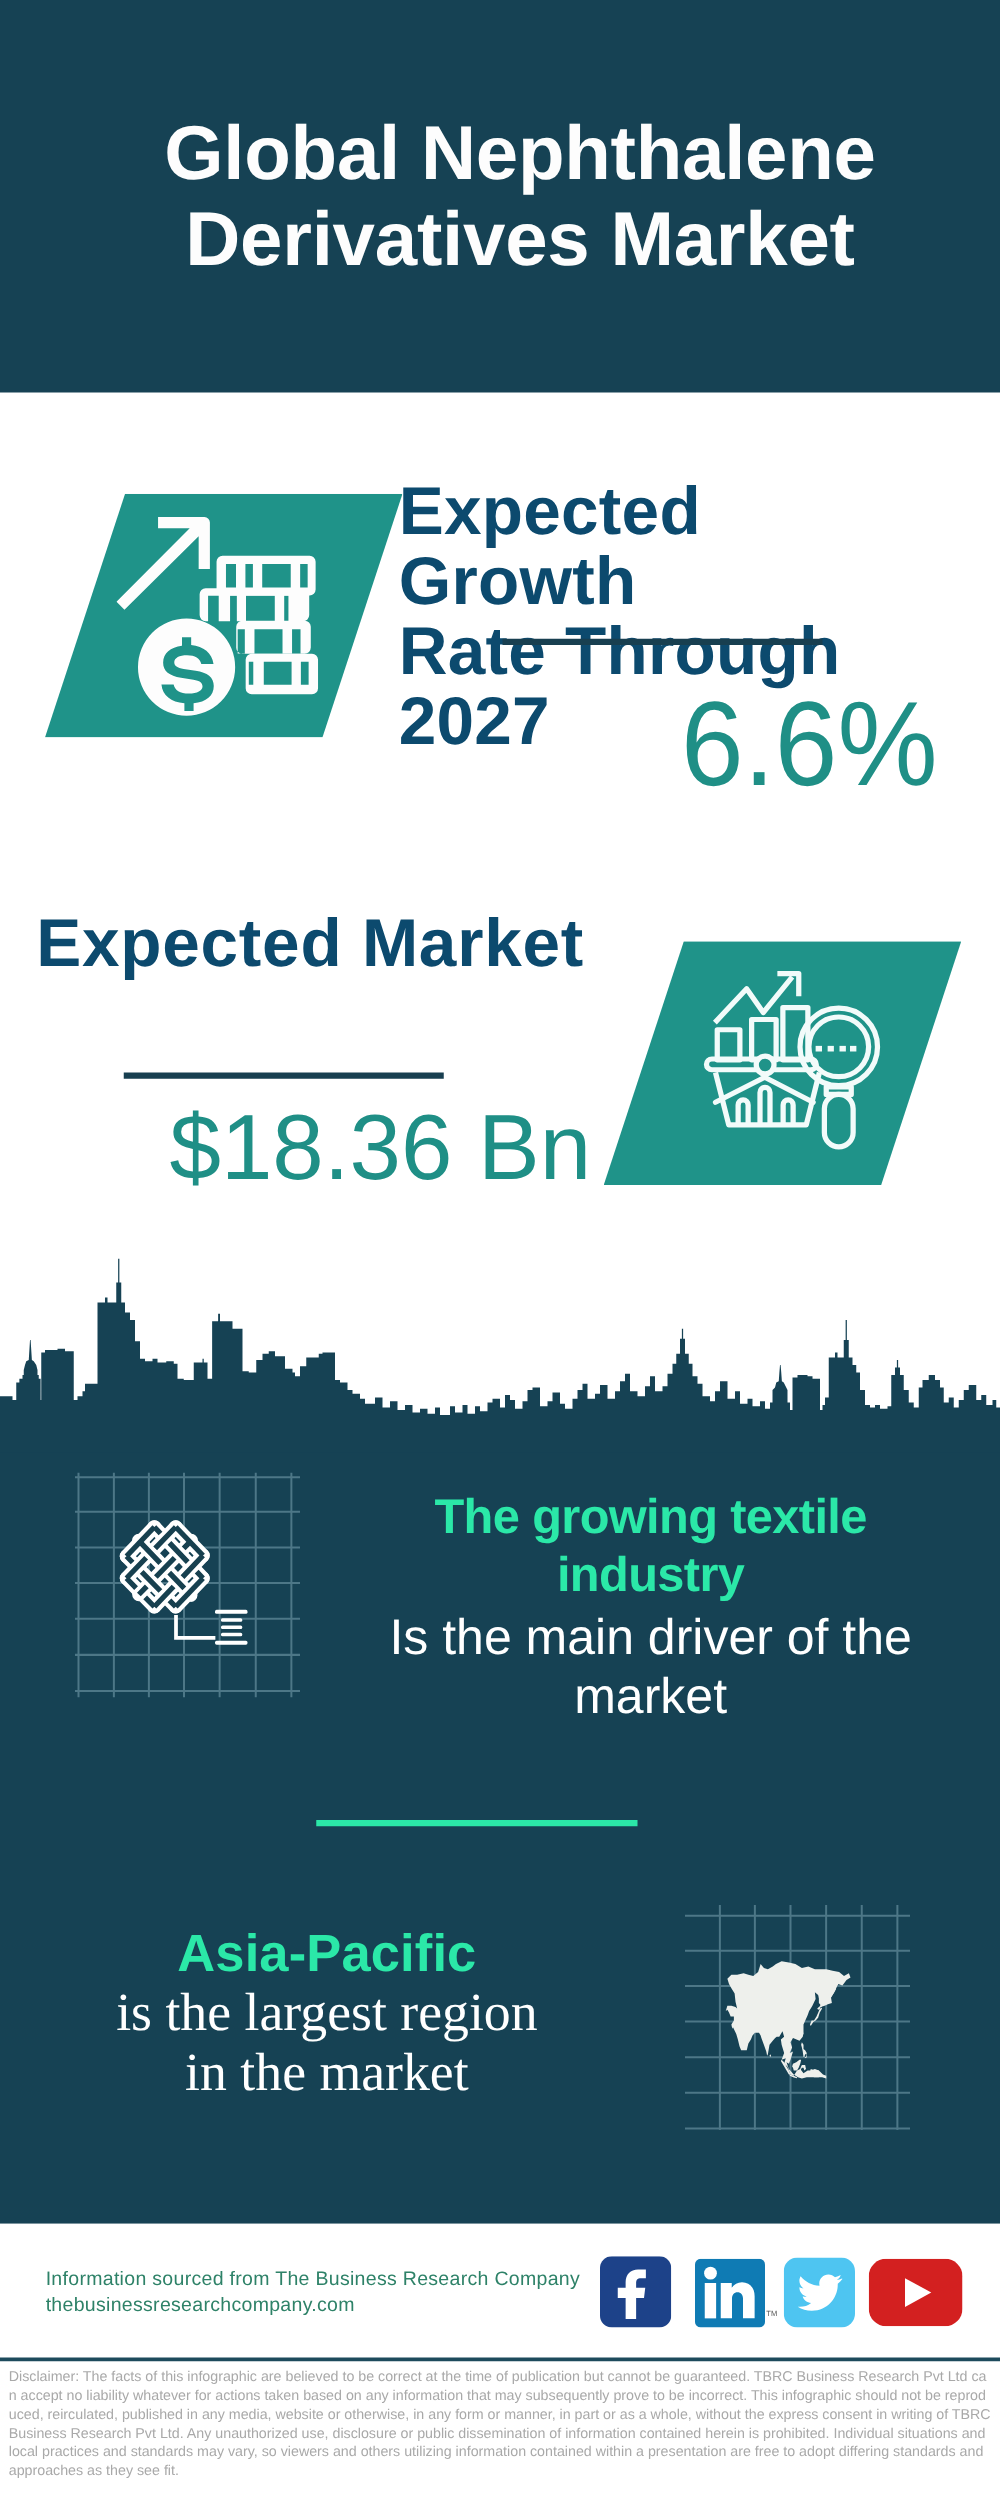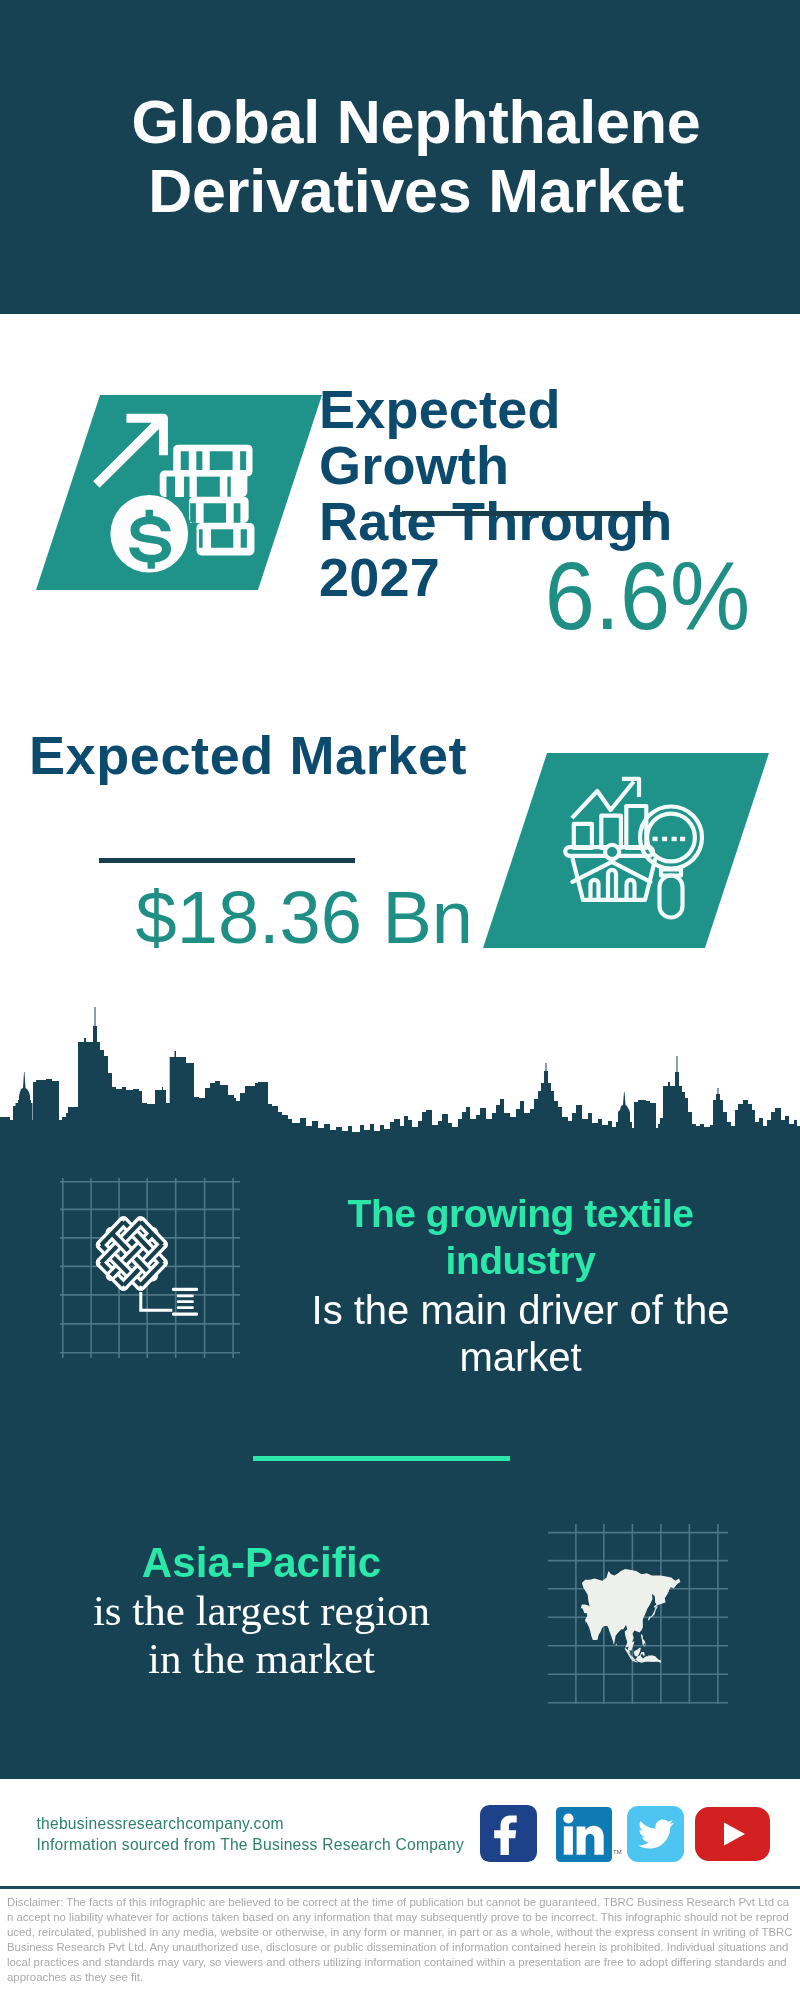--- a/index.html
+++ b/index.html
@@ -194,22 +194,22 @@
     <path fill="#eef0ec" d="M54.6 56.8 L58.5 53.5 L60.5 47.1 L63.1 50.3 L66.3 51.4 L70.2 49.2 L72.8 47.1 L77.3 44.9 L83.1 46.0 L88.3 47.1 L93.5 50.3 L98.7 49.2 L103.9 51.4 L108.4 51.4 L113.0 51.4 L118.1 52.5 L123.3 53.5 L127.2 56.8 L131.1 54.6 L132.4 57.9 L129.2 60.0 L125.9 64.3 L122.7 63.2 L120.7 66.5 L119.4 69.7 L116.8 74.0 L117.5 78.4 L114.3 79.4 L111.7 80.5 L108.4 81.6 L107.8 77.3 L106.5 71.9 L103.9 69.7 L104.5 75.1 L101.9 80.5 L100.6 82.7 L99.3 84.8 L98.1 88.1 L94.8 95.6 L94.8 102.1 L94.2 105.3 L91.6 108.6 L86.4 106.4 L84.4 109.7 L85.7 114.0 L83.8 118.3 L86.4 117.2 L84.4 123.7 L83.1 126.9 L81.2 125.8 L83.1 131.2 L87.0 135.6 L90.3 137.7 L93.5 138.8 L97.4 137.7 L100.6 137.7 L103.9 137.7 L107.1 137.7 L107.1 132.3 L103.9 131.2 L100.6 132.3 L98.1 132.3 L94.8 134.5 L92.2 131.2 L89.6 132.3 L87.0 136.6 L84.4 135.6 L81.9 129.1 L79.3 126.9 L80.6 122.6 L77.3 123.7 L79.3 118.3 L77.3 111.8 L76.7 107.5 L79.3 105.3 L78.0 101.0 L75.4 105.3 L73.4 105.3 L72.1 106.4 L70.2 108.6 L67.6 111.8 L66.3 119.4 L65.7 120.5 L65.0 117.2 L63.1 111.8 L61.1 106.4 L60.5 104.3 L59.2 102.1 L55.9 102.1 L54.0 104.3 L52.7 107.5 L50.7 110.7 L49.4 116.1 L46.9 116.1 L44.9 116.1 L43.6 112.9 L42.3 107.5 L41.0 103.2 L38.4 97.8 L37.8 98.9 L37.1 95.6 L39.1 92.4 L39.1 89.2 L36.5 89.2 L35.2 85.9 L33.9 83.8 L32.6 84.8 L33.9 80.5 L37.1 80.5 L40.4 81.6 L41.7 82.7 L40.4 77.3 L39.7 70.8 L37.1 66.5 L35.2 63.2 L33.9 58.9 L37.1 55.7 L41.7 55.7 L46.9 54.6 L50.7 55.7 Z"></path>
       <path fill="#eef0ec" d="M100.0 95.6 L101.3 92.4 L103.2 92.4 L105.2 89.2 L107.1 84.8 L108.4 81.6 L109.7 82.7 L107.8 85.9 L106.5 90.2 L104.5 92.4 L102.6 93.5 L100.6 96.7 Z M106.5 83.8 L108.4 82.7 L109.7 80.5 L109.1 80.0 L107.1 81.6 L105.8 82.7 Z M107.8 79.4 L108.4 76.2 L108.4 71.9 L107.8 70.8 L107.1 74.0 L107.1 78.4 Z M116.8 74.0 L118.8 70.8 L120.7 67.6 L121.4 64.3 L120.1 64.3 L118.1 68.6 L116.8 71.9 L116.2 74.0 Z M93.5 109.7 L94.8 111.8 L94.8 115.1 L96.1 116.1 L97.4 118.3 L96.8 121.5 L94.8 121.5 L94.2 117.2 L93.5 114.0 L92.9 111.8 Z M96.8 122.6 L97.4 121.5 L97.4 119.4 L96.1 119.4 L95.5 121.5 Z M86.4 126.9 L89.0 125.8 L91.6 123.7 L92.9 123.7 L92.2 126.9 L90.9 130.2 L89.6 132.3 L87.0 132.3 L86.4 130.2 L85.7 129.1 Z M93.5 128.0 L94.8 128.0 L96.1 128.0 L96.8 131.2 L95.5 132.3 L94.8 130.2 L93.5 130.2 L92.9 131.2 L92.2 133.4 L91.6 132.3 L92.9 129.1 Z M83.8 135.6 L87.0 136.6 L89.6 137.7 L89.6 138.6 L87.0 138.0 L83.8 136.6 Z M77.3 123.7 L79.3 125.8 L81.2 129.1 L83.1 132.3 L84.4 135.6 L83.1 135.6 L81.2 132.3 L79.3 129.1 L77.3 125.8 L76.7 124.8 Z M100.6 131.2 L103.9 132.3 L107.1 132.3 L110.4 135.6 L113.0 136.6 L113.0 138.8 L109.7 137.7 L106.5 137.7 L103.2 137.7 L100.6 135.6 L100.0 133.4 Z M67.6 120.5 L68.2 121.5 L68.9 120.5 L68.2 119.4 Z M93.5 104.3 L94.8 103.2 L94.2 101.0 L93.5 102.1 Z"></path>
   </svg>
   <div class="asia-text">
     <div class="accent accent2">Asia-Pacific</div>
     <div class="white"><span>is the largest region</span><br><span>in the market</span></div>
   </div>
 
   <div class="footer"></div>
   <div class="foot-text">
+    <div>Information sourced from The Business Research Company</div>
     <div>thebusinessresearchcompany.com</div>
-    <div>Information sourced from The Business Research Company</div>
   </div>
   <svg class="social" style="left:480px;top:1805px;width:57px;height:57px" viewBox="0 0 57 57">
     <rect x="0" y="0" width="57" height="57" rx="9.5" fill="#1d4289"></rect>
     <path fill="#fff" d="M36.7 10.5 h-6.3 c-6 0 -9.9 4 -9.9 10.1 v4.6 h-6.3 v8.1 h6.3 v16.8 h8.4 v-16.8 h6.3 l1 -8.1 h-7.3 v-3.8 c0 -2.3 0.7 -3.9 4 -3.9 h3.8 z"></path>
   </svg>
   <svg class="social" style="left:556px;top:1807px;width:56px;height:55px" viewBox="0 0 56 55">
     <rect x="0" y="0" width="56" height="55" rx="4.5" fill="#0f7bb4"></rect>
     <circle cx="12.4" cy="11.5" r="5.1" fill="#fff"></circle>
     <rect x="7.8" y="19.4" width="9.1" height="28.3" fill="#fff"></rect>
     <path fill="#fff" d="M20.6 19.4 h8.8 v3.8 c1.8 -2.7 4.7 -4.4 8.2 -4.4 c5.9 0 10.1 4.3 10.1 11.1 v17.8 h-9.3 v-15.8 c0 -3 -1.7 -5.1 -4.4 -5.1 c-2.7 0 -4.4 2.1 -4.4 5.1 v15.8 h-9 z"></path>

